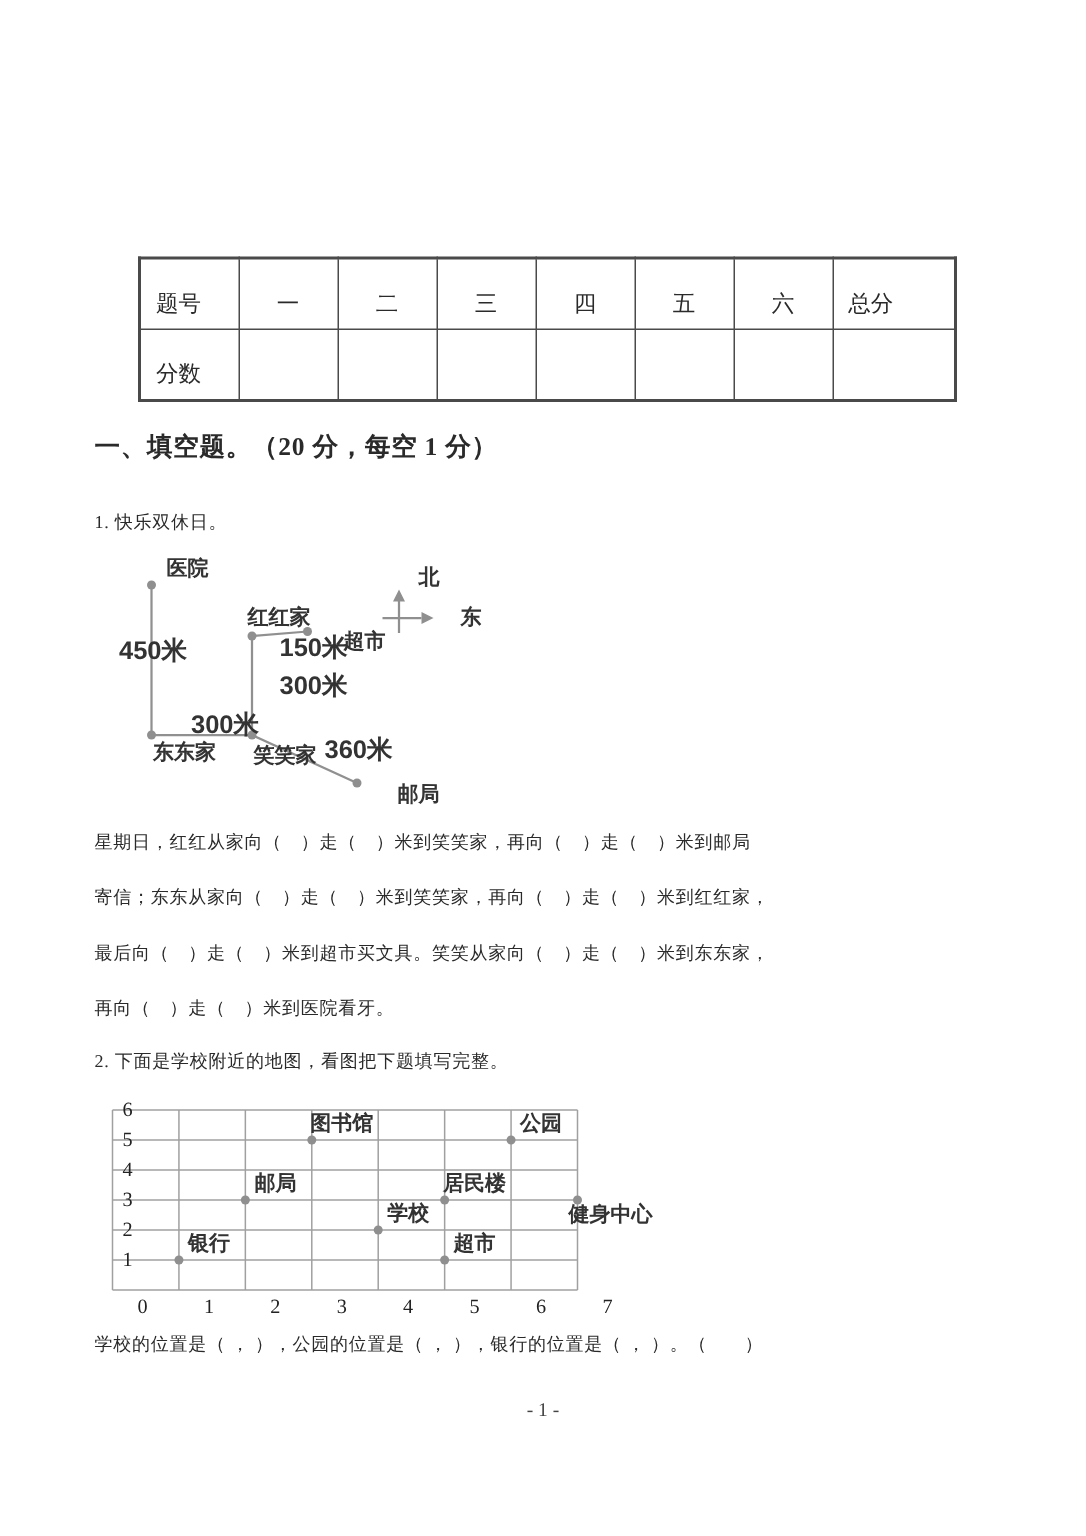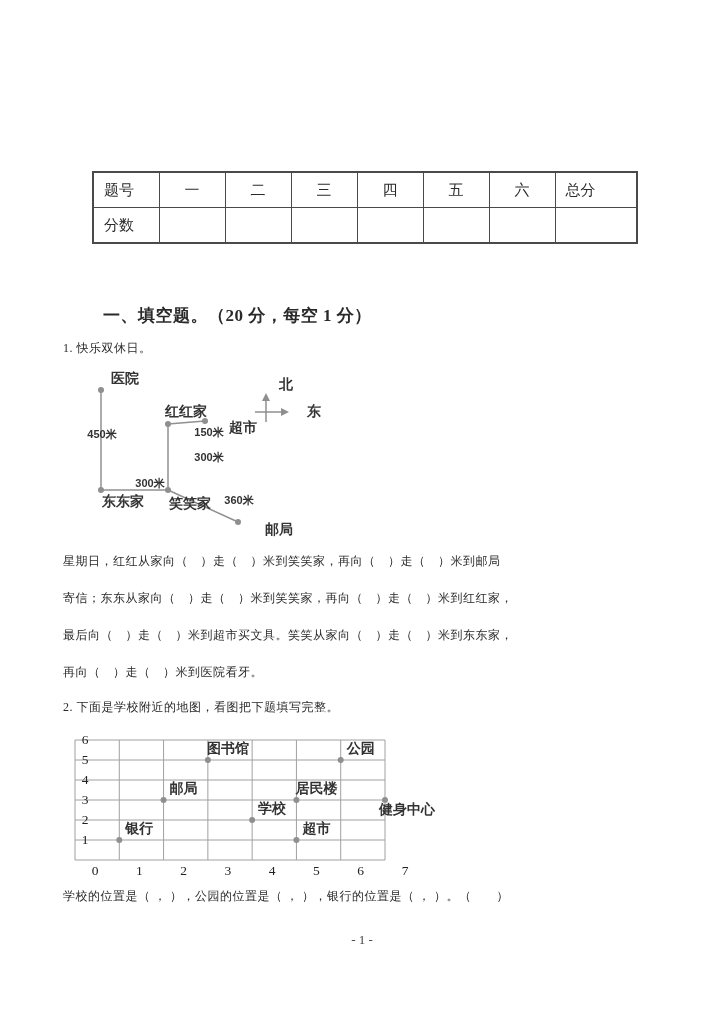--- a/index.html
+++ b/index.html
@@ -12,31 +12,31 @@
   .ctr{transform:translate(-50%,-50%);white-space:nowrap;margin-left:20px;}
   .title{
     left:0;right:0;top:84px;text-align:center;
     font-size:24px;font-weight:bold;letter-spacing:1px;
   }
   table.score-table{
     position:absolute;left:92px;top:171px;border-collapse:collapse;
     table-layout:fixed;font-size:15px;
   }
   table.score-table td{
-    border:1px solid #4a4a4a;height:34px;padding:0 0 0 0;
+    border:1px solid #4a4a4a;height:34px;padding:12px 0 0 0;
     text-align:center;vertical-align:middle;
   }
   table.score-table{border:2px solid #4a4a4a;}
   table.score-table td.lbl{text-align:left;padding-left:10px;}
-  .heading{left:63px;top:304px;font-size:17px;font-weight:bold;letter-spacing:0.5px;margin-left:40px;}
+  .heading{left:63px;top:286px;font-size:17px;font-weight:bold;letter-spacing:0.5px;}
   .bodyline{left:63px;font-size:12px;letter-spacing:0.5px;white-space:nowrap;}
   .d1{left:55px;top:370px;width:300px;height:175px;}
   .d1 svg{position:absolute;left:0;top:0;}
   .maplbl{position:absolute;font-size:14px;font-weight:600;color:#333;font-family:"Liberation Sans","DejaVu Sans",sans-serif;}
-  .distlbl{position:absolute;font-size:11px;font-weight:600;color:#333;font-family:"Liberation Sans","DejaVu Sans",sans-serif;}
+  .distlbl{position:absolute;font-size:17px;font-weight:600;color:#333;font-family:"Liberation Sans","DejaVu Sans",sans-serif;}
   .g2{left:55px;top:733px;width:390px;height:150px;}
   .g2 svg{position:absolute;left:0;top:0;}
   .tick{position:absolute;font-size:13.5px;color:#222;font-family:"Liberation Serif","DejaVu Serif",serif;}
   .pageno{left:0;right:0;top:932px;text-align:center;font-size:13px;color:#444;}
 </style>
 </head>
 <body>
 
 <div class="page">
 

